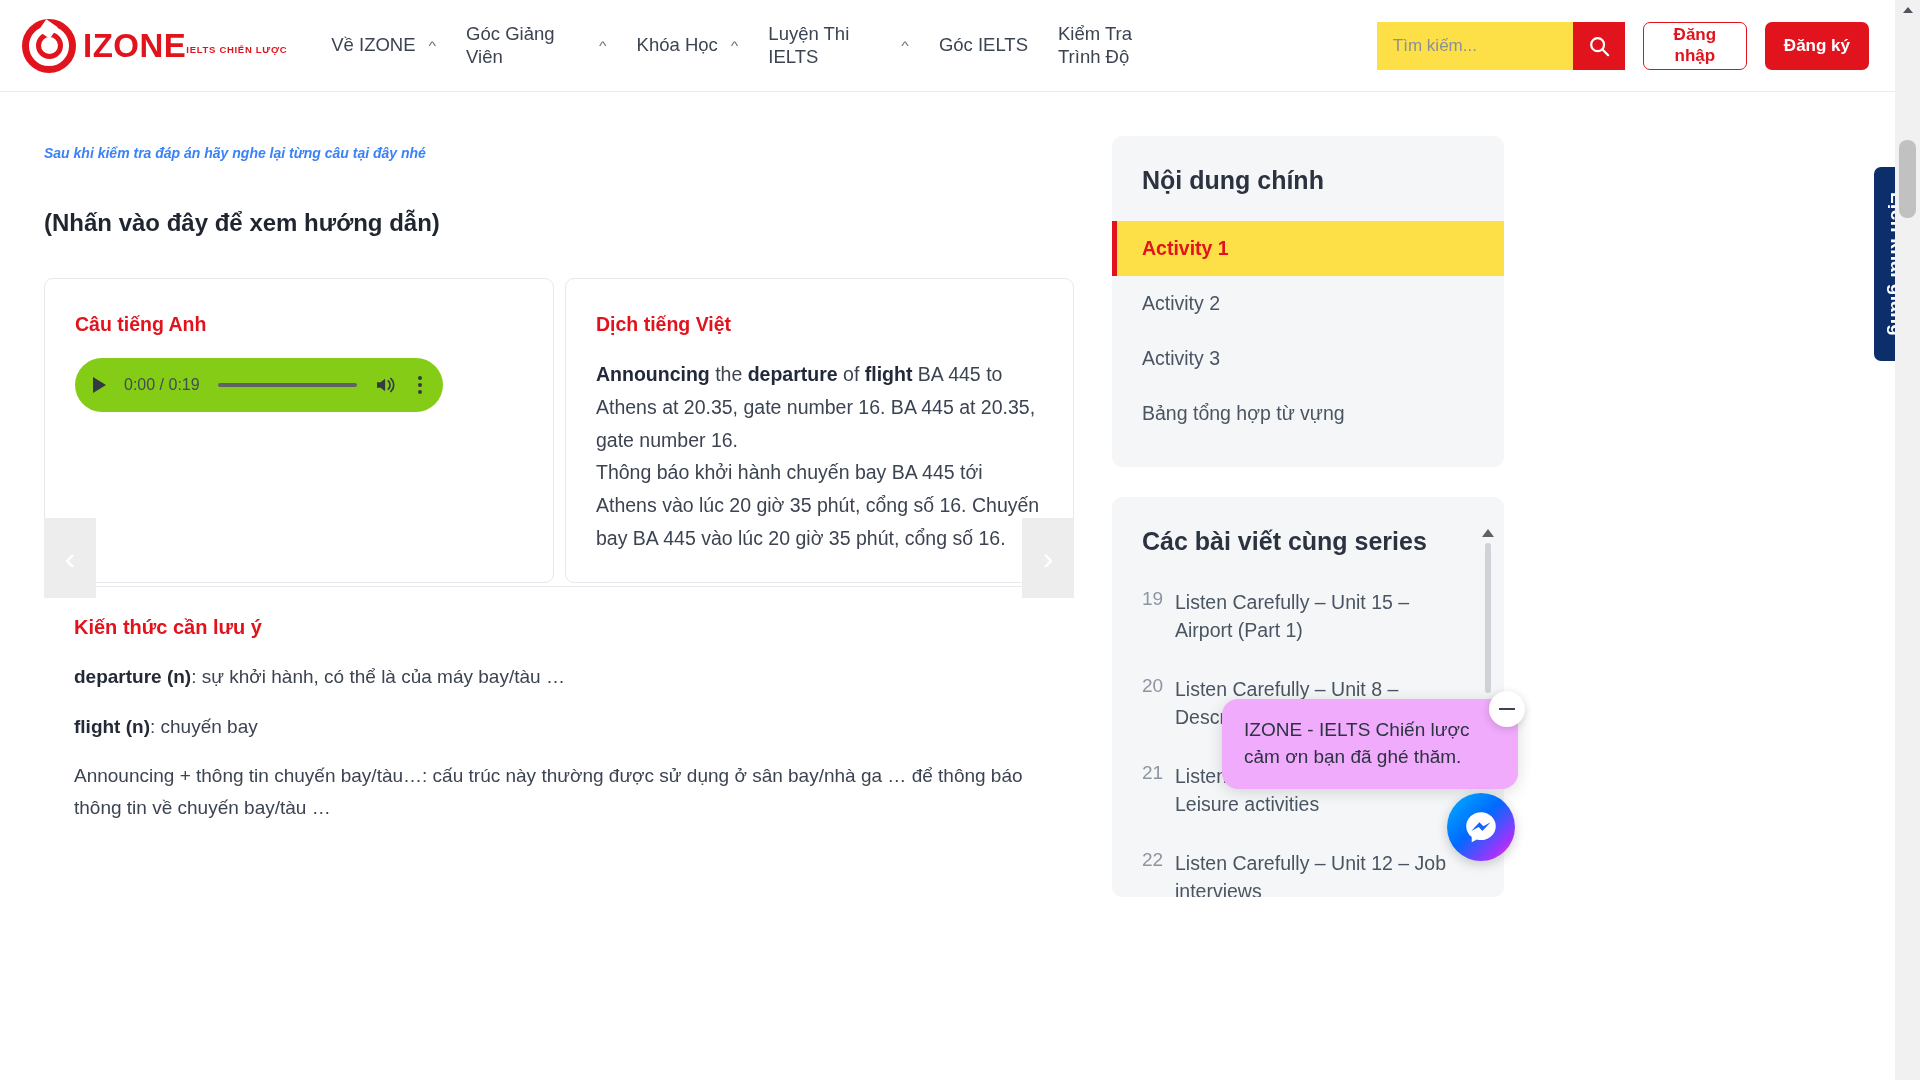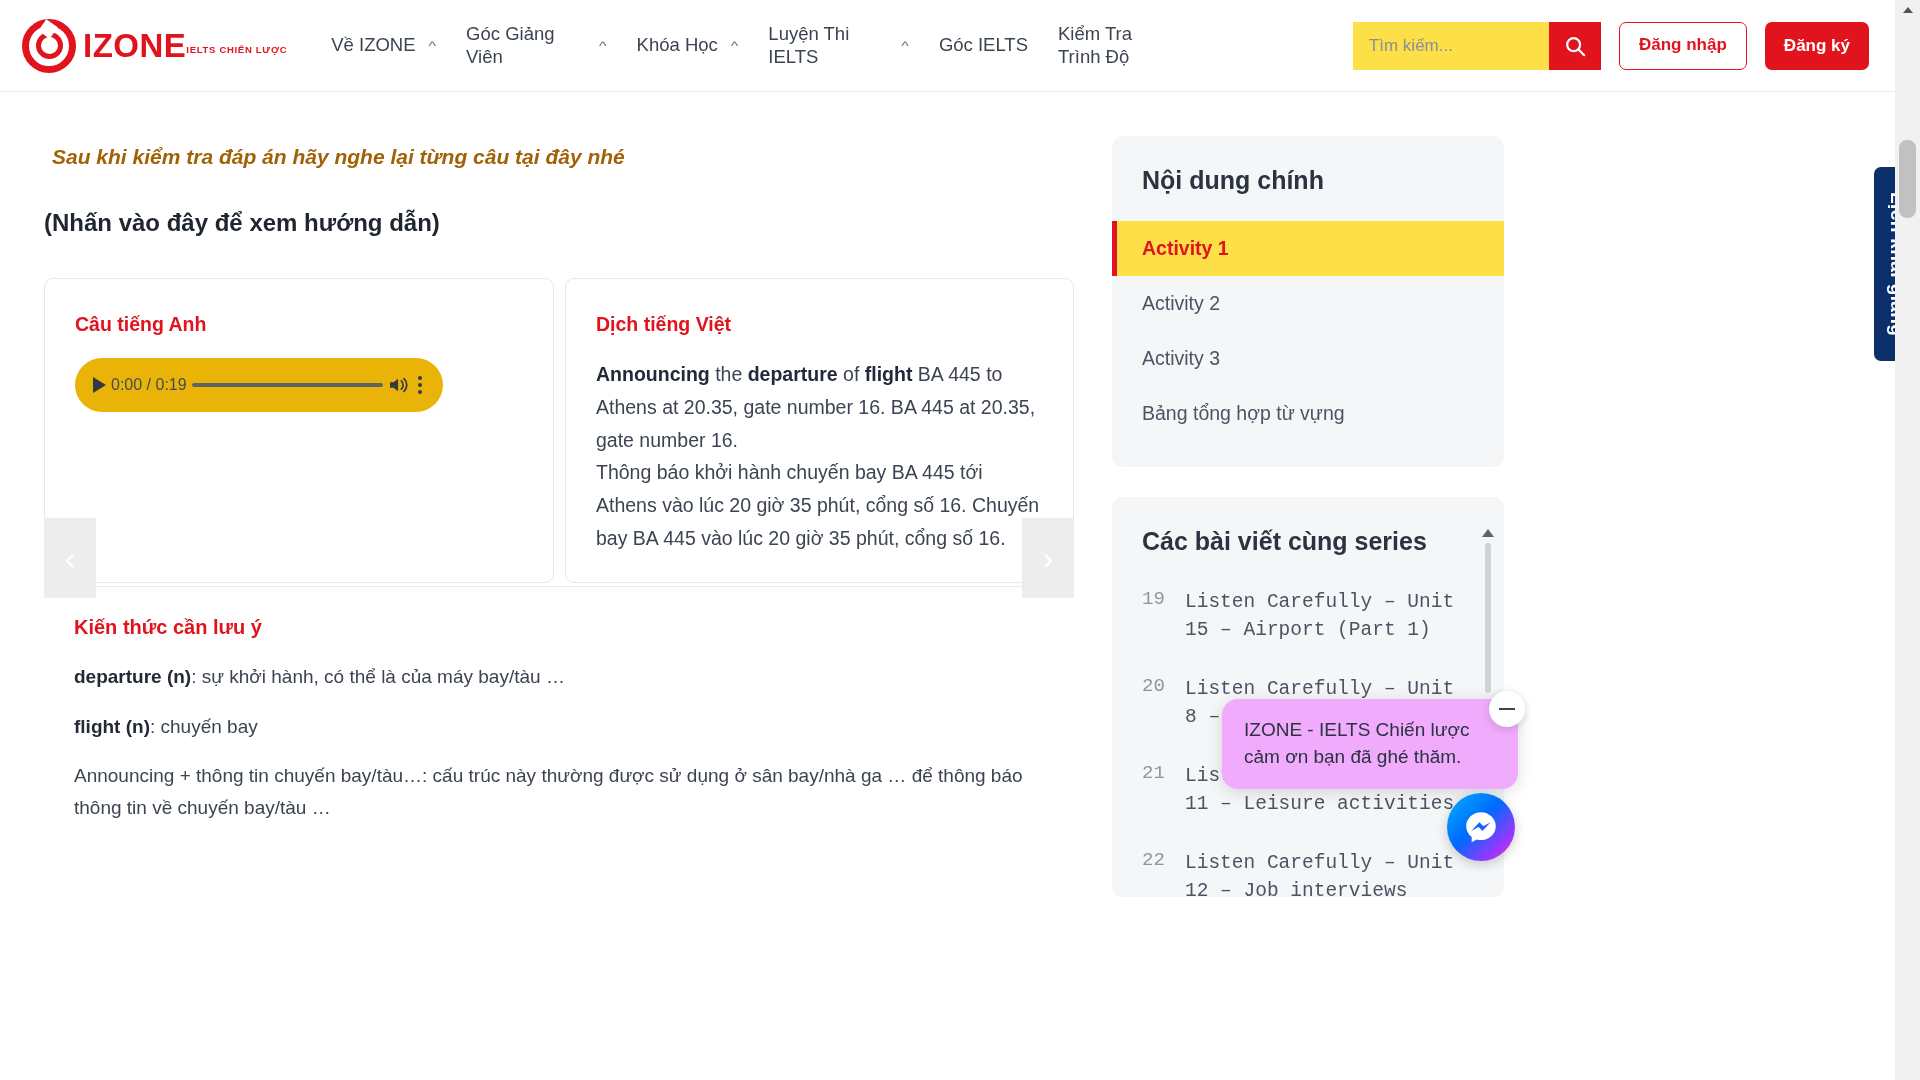--- a/index.html
+++ b/index.html
@@ -60,21 +60,21 @@
     background: #fde047; padding: 0 16px;
     font-size: 17px; color: #6d727b;
     font-family: "Liberation Sans", sans-serif;
   }
   .search-input::placeholder { color: #8b9099; }
   .search-btn {
     width: 52px; height: 48px; background: #e1131d; border: none;
     display: flex; align-items: center; justify-content: center; cursor: pointer;
   }
   .btn-login {
-    width: 128px; height: 48px; border: 1.5px solid #e1131d; border-radius: 7px;
+    width: 104px; height: 48px; border: 1.5px solid #e1131d; border-radius: 7px;
     background: #ffffff; color: #e1131d; font-size: 17px; font-weight: 700;
     line-height: 1.18; cursor: pointer; padding: 0 8px;
     font-family: "Liberation Sans", sans-serif;
   }
   .btn-signup {
     height: 48px; border: none; border-radius: 7px; background: #e1131d;
     color: #ffffff; font-size: 17px; font-weight: 700; padding: 0 19px;
     cursor: pointer; font-family: "Liberation Sans", sans-serif;
   }
 
@@ -84,44 +84,44 @@
   .content-col { position: absolute; left: 44px; top: 0; width: 1030px; }
 
   .table-cut { position: absolute; top: -24px; left: 0; width: 1030px; height: 26px; overflow: hidden; }
   .table-cut .row { display: flex; font-size: 19px; color: #3c4452; }
   .tc1 { width: 126px; }
   .tc2 { width: 385px; }
   .tc3 { width: 368px; }
   .tc4 { width: 120px; }
 
   .lead-italic {
-    position: absolute; top: 53px; left: 8px;
-    font-size: 21px; font-style: italic; font-weight: 700; color: #a16207;
+    position: absolute; top: 53px; left: 0;
+    font-size: 14px; font-style: italic; font-weight: 700; color: #3b82f6;
   }
   .guide-line {
     position: absolute; top: 117px; left: 0;
     font-size: 24px; font-weight: 700; color: #1f2630;
   }
 
   
   .slider { position: absolute; top: 186px; left: 0; width: 1030px; height: 314px; }
   .card {
     position: absolute; top: 0;
     border: 1px solid #e6e8eb; border-radius: 9px;
     background: #ffffff; height: 305px; padding: 34px 30px 0 30px;
     overflow: hidden;
   }
   .card-left { left: 0; width: 510px; }
   .card-right { left: 521px; width: 509px; }
   .card-title {
     font-size: 19.5px; font-weight: 700; color: #e1131d; margin: 0 0 22px 0;
   }
   .audio-player {
-    width: 368px; height: 54px; background: #eab308; border-radius: 27px;
-    display: flex; align-items: center; padding: 0 18px; gap: 5px;
+    width: 368px; height: 54px; background: #84cc16; border-radius: 27px;
+    display: flex; align-items: center; padding: 0 18px; gap: 18px;
   }
   .ap-play { width: 0; height: 0; border-left: 13px solid #333a45;
              border-top: 8px solid transparent; border-bottom: 8px solid transparent;
              cursor: pointer; }
   .ap-time { font-size: 16px; color: #444b55; font-family: "Liberation Sans", sans-serif; }
   .ap-track { flex: 1; height: 4px; background: #5f6368; border-radius: 2px; cursor: pointer; }
   .ap-vol { cursor: pointer; display: flex; align-items: center; }
   .ap-menu { display: flex; flex-direction: column; gap: 3px; cursor: pointer; padding: 0 3px; }
   .ap-menu i { width: 4px; height: 4px; background: #333a45; border-radius: 50%; display: block; }
 
@@ -155,21 +155,21 @@
     font-size: 19.5px; color: #4a5563; padding: 16px 30px; cursor: pointer; position: relative;
   }
   .toc-item.active { background: #fde047; color: #e1131d; font-weight: bold; }
   .toc-item.active::before {
     content: ""; position: absolute; left: 0; top: 0; bottom: 0; width: 5px; background: #e1131d;
   }
 
   .series { margin-top: 30px; padding: 30px 0 18px 0; position: relative; height: 400px; overflow: hidden; }
   .series-head { font-size: 25px; font-weight: 700; color: #2b3340; margin: 0 0 32px 0; padding: 0 30px; }
   .series-list { padding: 0 42px 0 30px; }
-  .series-item { display: flex; gap: 17px; margin-bottom: 30px; font-family: Liberation Mono, monospace; }
+  .series-item { display: flex; gap: 7px; margin-bottom: 30px; }
   .series-num { font-size: 19px; color: #8c95a1; flex: 0 0 auto; min-width: 26px; }
   .series-link { font-size: 19.5px; line-height: 1.46; color: #4a5563; cursor: pointer; }
   .series-scroll { position: absolute; right: 10px; top: 32px; bottom: 18px; width: 12px; }
   .series-scroll .up { position: absolute; top: 0; left: 0; width: 0; height: 0;
       border-left: 6px solid transparent; border-right: 6px solid transparent;
       border-bottom: 8px solid #5f6368; cursor: pointer; }
   .series-scroll .bar { position: absolute; top: 14px; left: 3px; width: 6px; height: 150px;
       background: #cfd3d8; border-radius: 3px; cursor: pointer; }
 
   

